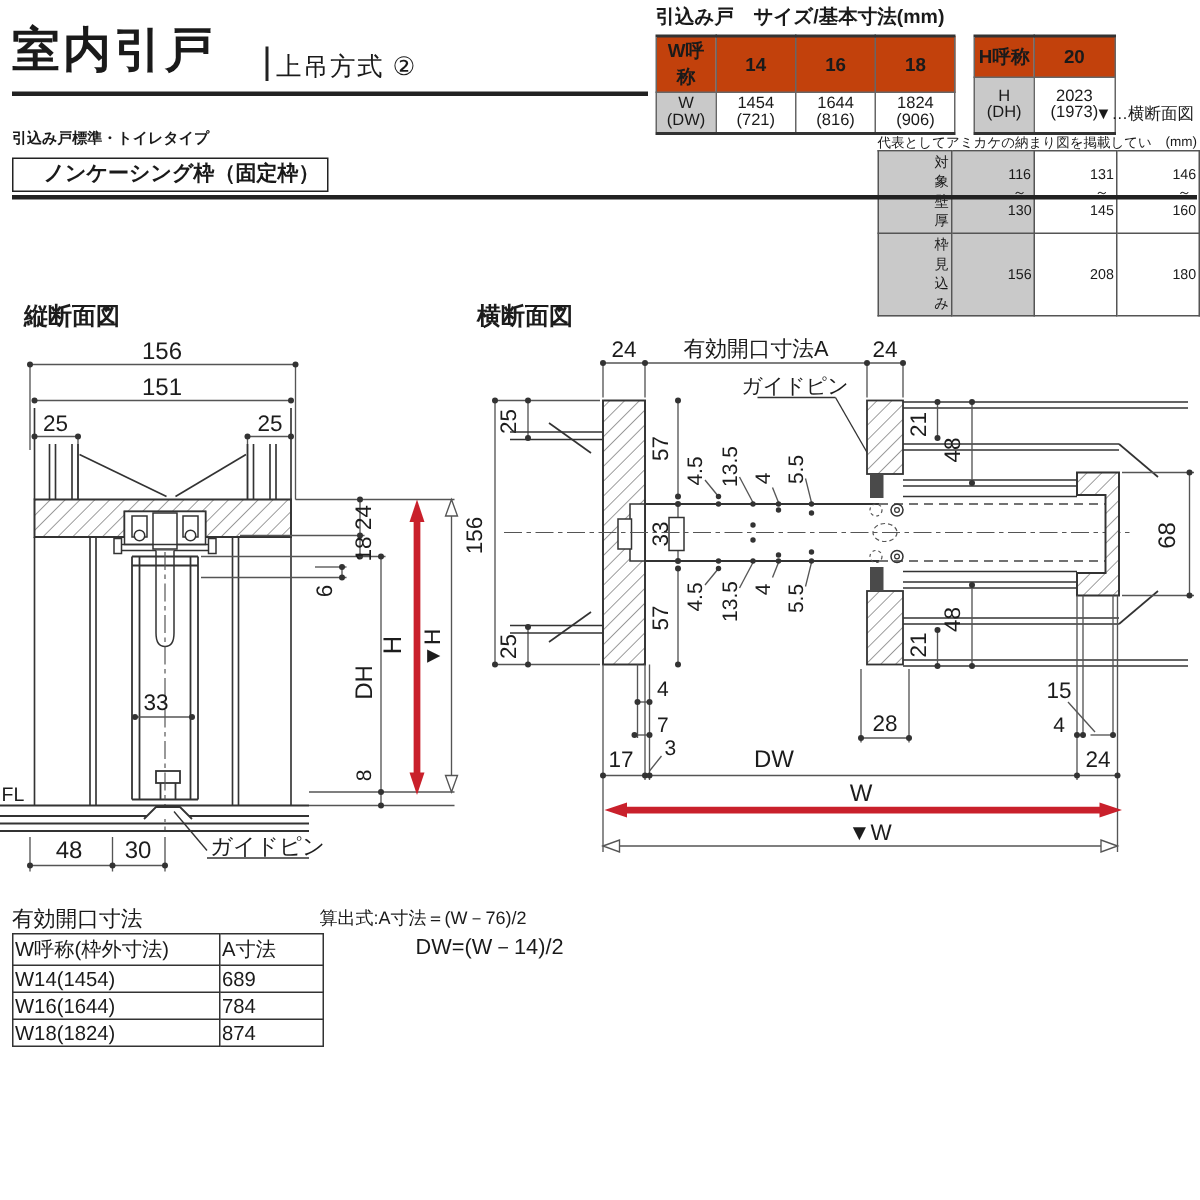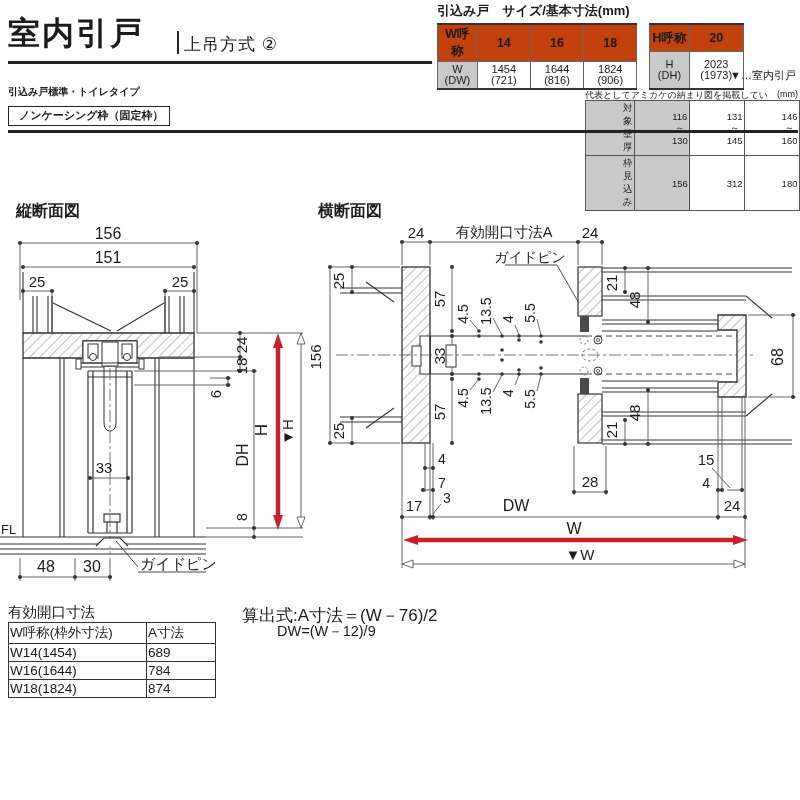--- a/index.html
+++ b/index.html
@@ -20,35 +20,35 @@
   .stbl{border-top:2px solid #333;border-bottom:2.5px solid #333;}
   .stbl td{border:1px solid #666;text-align:center;vertical-align:middle;}
   .stbl .hd{background:#c2410c;font-size:12.5px;font-weight:bold;height:17px;}
   .stbl .lbl{background:#c9c9c9;}
   .stbl .bd{font-size:11px;line-height:11.5px;height:24px;}
   .cw0{width:43px;} .cw{width:64px;} .ch0{width:45px;} .ch{width:65px;}
   .legend-note{left:437px;top:68px;width:359px;text-align:right;font-size:11px;}
   
   .type1{left:8px;top:85px;font-size:10px;font-weight:bold;}
   .type2{left:8px;top:105px;}
-  .type2 span{display:inline-block;border:1.5px solid #222;padding:1px 5px 2px 10px;
-              font-size:11px;font-weight:bold;}
+  .type2 span{display:inline-block;border:1.5px solid #222;padding:1px 5px 2px 20px;
+              font-size:14px;font-weight:bold;}
   
   .wall-note{left:585px;top:89px;width:213px;display:flex;justify-content:space-between;
              font-size:9px;}
   .wall-table{left:585px;top:100px;}
   .wtbl td{border:1px solid #555;text-align:center;font-size:9.5px;height:13px;padding-left:36px;}
   .wtbl .wl{width:62px;} .wtbl .wc{width:48px;}
   .wtbl .shade{background:#c9c9c9;}
   
   .open-title{left:8px;top:603px;font-size:14.5px;}
   .open-table{left:8px;top:622px;}
   .otbl td{border:1px solid #333;text-align:left;font-size:13.5px;height:15px;}
   .otbl .oc1{width:135px;} .otbl .oc2{width:66px;}
-  .formula1{left:242px;top:604px;font-size:17px;}
+  .formula1{left:213px;top:604px;font-size:12px;}
   .formula2{left:277px;top:622px;font-size:14.5px;}
   svg text{font-family:"Liberation Sans","DejaVu Sans",sans-serif;fill:#1c1c1c;}
 </style>
 </head>
 <body>
 
 <div class="abs main-title">室内引戸</div>
 <div class="abs title-sep"></div>
 <div class="abs subtitle">上吊方式 ②</div>
 <div class="abs rule1"></div>
@@ -97,41 +97,41 @@
             </td>
         <td class="bd">
               <div>2023</div>
               <div>(1973)</div>
             </td>
       </tr>
     </tbody>
       </table>
   </div>
 </div>
-<div class="abs legend-note">▼…室内引戸</div>
+<div class="abs legend-note">▼…横断面図</div>
 
 <div class="abs type1">引込み戸標準・トイレタイプ</div>
 <div class="abs type2"><span>ノンケーシング枠（固定枠）</span></div>
 
 <div class="abs wall-note">
   <span>代表としてアミカケの納まり図を掲載しています。</span>
   <span>(mm)</span>
 </div>
 <table class="abs wtbl wall-table">
   <tbody>
       <tr>
     <td class="wl shade">対象壁厚</td>
     <td class="wc shade">116～130</td>
     <td class="wc">131～145</td>
     <td class="wc">146～160</td>
   </tr>
   <tr>
     <td class="wl shade">枠見込み</td>
     <td class="wc shade">156</td>
-    <td class="wc">312</td>
+    <td class="wc">208</td>
     <td class="wc">180</td>
   </tr>
 </tbody>
   </table>
 <div class="abs rule2"></div>
 
 <svg class="abs" style="left:0;top:192px" width="800" height="412" viewBox="0 192 800 412">
   <defs>
     <pattern id="hatch" width="7" height="7" patternUnits="userSpaceOnUse" patternTransform="rotate(45)">
       <rect width="7" height="7" fill="#fff"></rect>
@@ -556,13 +556,13 @@
     <td>W16(1644)</td>
     <td>784</td>
   </tr>
   <tr>
     <td>W18(1824)</td>
     <td>874</td>
   </tr>
 </tbody>
   </table>
 <div class="abs formula1">算出式:A寸法＝(W－76)/2</div>
-<div class="abs formula2">DW=(W－12)/9</div>
+<div class="abs formula2">DW=(W－14)/2</div>
 
 </body></html>

